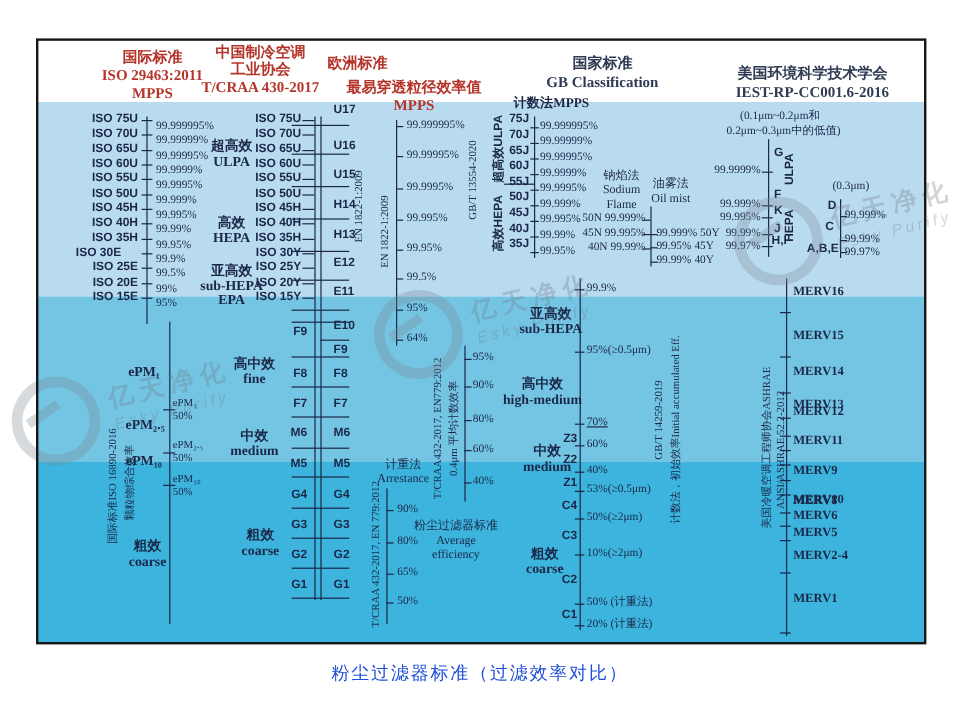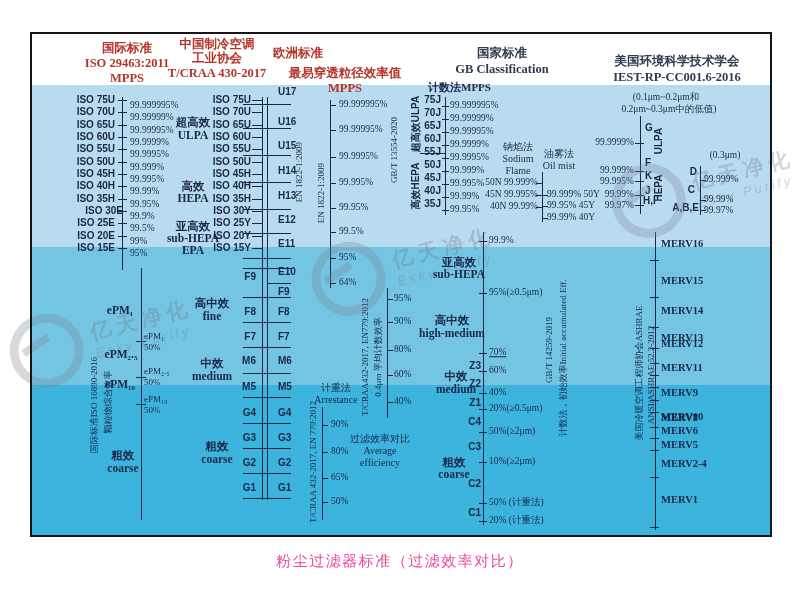--- a/index.html
+++ b/index.html
@@ -3,36 +3,36 @@
 <meta charset="utf-8">
 <style>
   html,body{margin:0;padding:0;background:#fff;width:800px;height:600px;overflow:hidden;}
   #stage{position:relative;width:800px;height:600px;font-family:"Liberation Serif",serif;}
   .band{position:absolute;left:30px;width:740px;}
   .frame{position:absolute;left:30px;top:32px;width:738px;height:501px;border:2px solid #161616;z-index:6;pointer-events:none;}
   .t{position:absolute;white-space:nowrap;color:#1b2747;font-size:10px;line-height:1;z-index:4;}
   .hr{color:#b5352a;font-weight:bold;font-size:12.5px;}
   .hd{color:#2f3b52;font-weight:bold;font-size:12.5px;}
   .sub{font-size:11px;font-weight:bold;color:#1b2747;}
-  .sub2{font-size:9.5px;margin-left:16px;}
+  .sub2{font-size:9.5px;}
   .gr{font-family:"Liberation Sans",sans-serif;font-weight:bold;font-size:10px;}
   .grs{font-weight:bold;font-size:10.5px;}
   .pct{font-size:9.5px;}
   .pcts{font-size:9px;}
   .cat{font-weight:bold;font-size:11.5px;}
   .cat2{font-size:10px;}
   .vt{font-size:9px;}
   .vtb{font-family:"Liberation Sans",sans-serif;font-weight:bold;font-size:10px;}
   .ln{position:absolute;background:#1b2747;z-index:3;}
   .wm{position:absolute;z-index:5;opacity:0.30;transform:rotate(-14deg);display:flex;align-items:center;gap:10px;pointer-events:none;}
   .wm-circle{width:56px;height:56px;border-radius:50%;border:9px solid #7d8691;position:relative;}
   .wm-circle:after{content:"";position:absolute;left:4px;top:16px;width:30px;height:8px;background:#7d8691;transform:rotate(-20deg);}
   .wm-text div{color:#6f7781;font-weight:bold;font-size:21px;letter-spacing:5px;font-family:"Liberation Sans",sans-serif;}
   .wm-text .wm-en{font-size:13px;letter-spacing:3px;font-weight:normal;font-style:italic;}
-  .caption{position:absolute;left:400px;top:552px;transform:translateX(-50%);font-size:15px;color:#ec4899;letter-spacing:1.5px;z-index:4;font-family:"Liberation Sans",sans-serif;}
+  .caption{position:absolute;left:400px;top:552px;transform:translateX(-50%);font-size:15px;color:#1d4ed8;letter-spacing:1.5px;z-index:4;font-family:"Liberation Sans",sans-serif;}
 </style>
 </head>
 <body>
 
 <div id="stage">
   <div class="band" style="top:32px;height:53px;background:#ffffff;"></div>
   <div class="band" style="top:85px;height:162px;background:#b9dbf0;"></div>
   <div class="band" style="top:247px;height:138px;background:#74c5e4;"></div>
   <div class="band" style="top:385px;height:150px;background:#3cb4dd;"></div>
   <div class="frame"></div>
@@ -78,21 +78,21 @@
     <span class="t sub2" style="left: 653px; top: 110px; transform: translate(-50%, -50%);">0.2μm~0.3μm中的低值)</span>
     <span class="t gr" style="left: 115px; top: 100px; transform: translate(-100%, -50%);">ISO 75U</span>
     <span class="t gr" style="left: 115px; top: 112px; transform: translate(-100%, -50%);">ISO 70U</span>
     <span class="t gr" style="left: 115px; top: 125px; transform: translate(-100%, -50%);">ISO 65U</span>
     <span class="t gr" style="left: 115px; top: 137px; transform: translate(-100%, -50%);">ISO 60U</span>
     <span class="t gr" style="left: 115px; top: 149px; transform: translate(-100%, -50%);">ISO 55U</span>
     <span class="t gr" style="left: 115px; top: 162px; transform: translate(-100%, -50%);">ISO 50U</span>
     <span class="t gr" style="left: 115px; top: 174px; transform: translate(-100%, -50%);">ISO 45H</span>
     <span class="t gr" style="left: 115px; top: 186px; transform: translate(-100%, -50%);">ISO 40H</span>
     <span class="t gr" style="left: 115px; top: 199px; transform: translate(-100%, -50%);">ISO 35H</span>
-    <span class="t gr" style="left: 123px; top: 211px; transform: translate(-100%, -50%);">ISO 30E</span>
+    <span class="t gr" style="left: 101px; top: 211px; transform: translate(-100%, -50%);">ISO 30E</span>
     <span class="t gr" style="left: 115px; top: 223px; transform: translate(-100%, -50%);">ISO 25E</span>
     <span class="t gr" style="left: 115px; top: 236px; transform: translate(-100%, -50%);">ISO 20E</span>
     <span class="t gr" style="left: 115px; top: 248px; transform: translate(-100%, -50%);">ISO 15E</span>
     <span class="t pct" style="left: 130px; top: 106px; transform: translate(0px, -50%);">99.999995%</span>
     <span class="t pct" style="left: 130px; top: 118px; transform: translate(0px, -50%);">99.99999%</span>
     <span class="t pct" style="left: 130px; top: 131px; transform: translate(0px, -50%);">99.99995%</span>
     <span class="t pct" style="left: 130px; top: 143px; transform: translate(0px, -50%);">99.9999%</span>
     <span class="t pct" style="left: 130px; top: 155px; transform: translate(0px, -50%);">99.9995%</span>
     <span class="t pct" style="left: 130px; top: 168px; transform: translate(0px, -50%);">99.999%</span>
     <span class="t pct" style="left: 130px; top: 180px; transform: translate(0px, -50%);">99.995%</span>
@@ -178,21 +178,21 @@
     <span class="t pct" style="left: 339px; top: 258px; transform: translate(0px, -50%);">95%</span>
     <span class="t pct" style="left: 339px; top: 283px; transform: translate(0px, -50%);">64%</span>
     <span class="t vt" style="left: 394px; top: 150px; transform: translate(-50%, -50%) rotate(-90deg);">GB/T 13554-2020</span>
     <span class="t vt" style="left: 365px; top: 357px; transform: translate(-50%, -50%) rotate(-90deg);">T/CRAA432-2017, EN779:2012</span>
     <span class="t vt" style="left: 378px; top: 357px; transform: translate(-50%, -50%) rotate(-90deg);">0.4μm 平均计数效率</span>
     <span class="t pct" style="left: 394px; top: 299px; transform: translate(0px, -50%);">95%</span>
     <span class="t pct" style="left: 394px; top: 322px; transform: translate(0px, -50%);">90%</span>
     <span class="t pct" style="left: 394px; top: 350px; transform: translate(0px, -50%);">80%</span>
     <span class="t pct" style="left: 394px; top: 375px; transform: translate(0px, -50%);">60%</span>
     <span class="t pct" style="left: 394px; top: 402px; transform: translate(0px, -50%);">40%</span>
-    <span class="t cat2" style="left: 380px; top: 439px; transform: translate(-50%, -50%);">过滤效率对比</span>
+    <span class="t cat2" style="left: 380px; top: 439px; transform: translate(-50%, -50%);">粉尘过滤器标准</span>
     <span class="t cat2" style="left: 380px; top: 451px; transform: translate(-50%, -50%);">Average</span>
     <span class="t cat2" style="left: 380px; top: 463px; transform: translate(-50%, -50%);">efficiency</span>
     <span class="t cat2" style="left: 336px; top: 388px; transform: translate(-50%, -50%);">计重法</span>
     <span class="t cat2" style="left: 336px; top: 400px; transform: translate(-50%, -50%);">Arrestance</span>
     <span class="t pct" style="left: 331px; top: 425px; transform: translate(0px, -50%);">90%</span>
     <span class="t pct" style="left: 331px; top: 452px; transform: translate(0px, -50%);">80%</span>
     <span class="t pct" style="left: 331px; top: 478px; transform: translate(0px, -50%);">65%</span>
     <span class="t pct" style="left: 331px; top: 502px; transform: translate(0px, -50%);">50%</span>
     <span class="t vt" style="left: 313px; top: 462px; transform: translate(-50%, -50%) rotate(-90deg);">T/CRAA 432-2017, EN 779:2012</span>
     <span class="t vtb" style="left: 416px; top: 124px; transform: translate(-50%, -50%) rotate(-90deg);">超高效ULPA</span>
@@ -232,21 +232,21 @@
     <span class="t cat" style="left: 452px; top: 334px; transform: translate(-50%, -50%);">high-medium</span>
     <span class="t cat" style="left: 456px; top: 377px; transform: translate(-50%, -50%);">中效</span>
     <span class="t cat" style="left: 456px; top: 390px; transform: translate(-50%, -50%);">medium</span>
     <span class="t cat" style="left: 454px; top: 463px; transform: translate(-50%, -50%);">粗效</span>
     <span class="t cat" style="left: 454px; top: 475px; transform: translate(-50%, -50%);">coarse</span>
     <span class="t pct" style="left: 489px; top: 241px; transform: translate(0px, -50%);">99.9%</span>
     <span class="t pct" style="left: 489px; top: 293px; transform: translate(0px, -50%);">95%(≥0.5μm)</span>
     <span class="t pct" style="left: 489px; top: 353px; transform: translate(0px, -50%); text-decoration: underline;">70%</span>
     <span class="t pct" style="left: 489px; top: 371px; transform: translate(0px, -50%);">60%</span>
     <span class="t pct" style="left: 489px; top: 393px; transform: translate(0px, -50%);">40%</span>
-    <span class="t pct" style="left: 489px; top: 409px; transform: translate(0px, -50%);">20%(≥0.5μm)</span>
+    <span class="t pct" style="left: 489px; top: 409px; transform: translate(0px, -50%);">53%(≥0.5μm)</span>
     <span class="t pct" style="left: 489px; top: 432px; transform: translate(0px, -50%);">50%(≥2μm)</span>
     <span class="t pct" style="left: 489px; top: 462px; transform: translate(0px, -50%);">10%(≥2μm)</span>
     <span class="t pct" style="left: 489px; top: 503px; transform: translate(0px, -50%);">50% (计重法)</span>
     <span class="t pct" style="left: 489px; top: 521px; transform: translate(0px, -50%);">20% (计重法)</span>
     <span class="t gr" style="left: 481px; top: 366px; transform: translate(-100%, -50%);">Z3</span>
     <span class="t gr" style="left: 481px; top: 384px; transform: translate(-100%, -50%);">Z2</span>
     <span class="t gr" style="left: 481px; top: 403px; transform: translate(-100%, -50%);">Z1</span>
     <span class="t gr" style="left: 481px; top: 422px; transform: translate(-100%, -50%);">C4</span>
     <span class="t gr" style="left: 481px; top: 447px; transform: translate(-100%, -50%);">C3</span>
     <span class="t gr" style="left: 481px; top: 484px; transform: translate(-100%, -50%);">C2</span>

